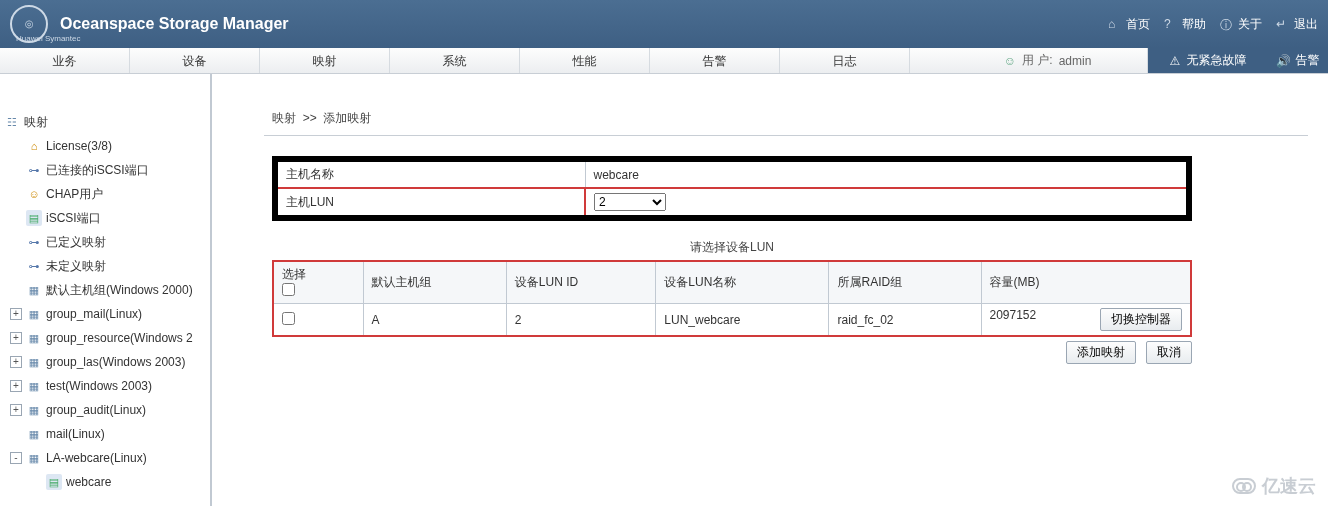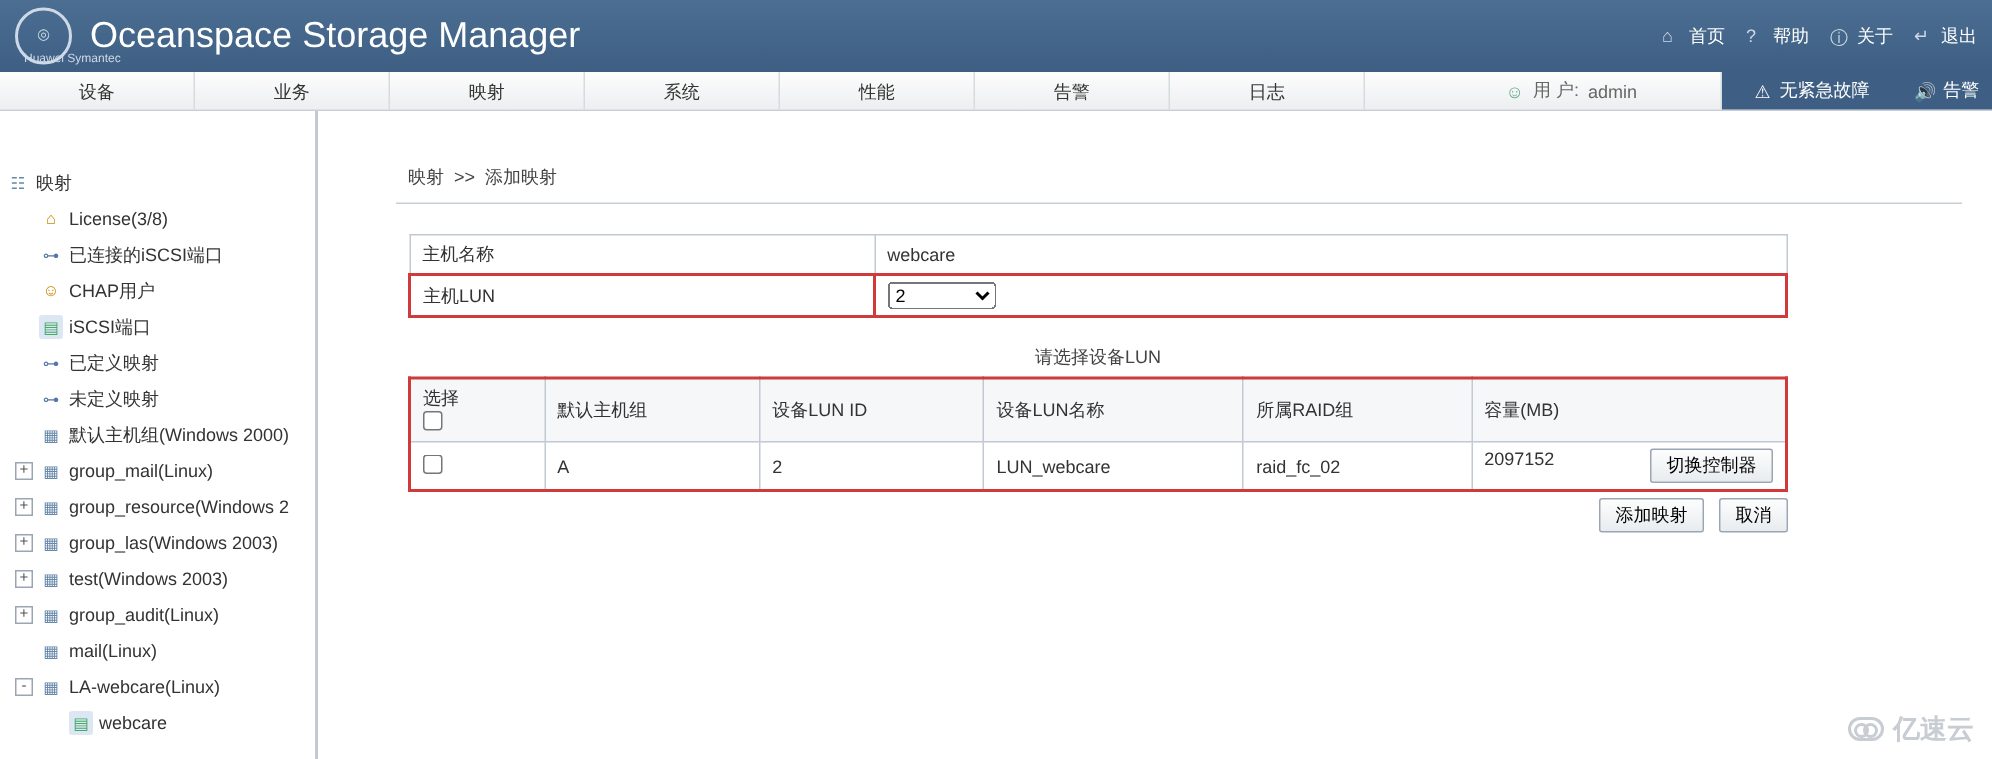--- a/index.html
+++ b/index.html
@@ -1,20 +1,20 @@
 <!DOCTYPE html>
 <html><head>
 <meta charset="utf-8">
 <style>
   * { box-sizing: border-box; margin: 0; padding: 0; font-family: Arial, "Microsoft YaHei", sans-serif; }
   body { font-size: 12px; color: #333; background:#fff; width:1328px; height:506px; overflow:hidden; position:relative;}
   .header { height:48px; background: linear-gradient(#4b6e92,#3e5f83); color:#fff; display:flex; align-items:center; padding:0 10px; }
   .logo { width:38px; height:38px; border:2px solid #cdd9e6; border-radius:50%; display:flex; align-items:center; justify-content:center; margin-right:12px; font-size:10px; text-align:center; line-height:10px; color:#cdd9e6;}
   .logo-sub { font-size:8px; color:#cdd9e6; position:absolute; top:34px; left:16px;}
-  .app-title { font-size:24px; font-weight:normal; flex:0 0 auto; }
+  .app-title { font-size:16px; font-weight:bold; flex:0 0 auto; }
   .header-spacer { flex:1; }
   .header-links { display:flex; align-items:center; gap:14px; font-size:12px; }
   .header-links .hl { display:flex; align-items:center; gap:4px; cursor:pointer;}
   .hicon { width:14px; height:14px; display:inline-block; color:#cdd9e6;}
   .navbar { height:26px; background:linear-gradient(#fdfdfd,#eceef0); border-bottom:1px solid #c8ced5; display:flex; align-items:stretch;}
   .nav-item { flex:0 0 130px; text-align:center; line-height:26px; border-right:1px solid #d6dbe0; font-size:12px; color:#333; cursor:pointer;}
   .nav-user { flex:0 0 200px; display:flex; align-items:center; justify-content:center; gap:6px; border-right:1px solid #d6dbe0; color:#666;}
   .nav-alert { flex:0 0 120px; background:#3e5f83; color:#fff; display:flex; align-items:center; justify-content:center; gap:6px;}
   .nav-alarm { flex:0 0 60px; background:#3e5f83; color:#fff; display:flex; align-items:center; justify-content:center; gap:4px;}
   .content { display:flex; height:calc(506px - 48px - 26px);}
@@ -24,21 +24,21 @@
   .toggle { width:12px; height:12px; border:1px solid #9aa6b3; font-size:10px; line-height:10px; text-align:center; margin-right:4px; color:#555; background:#fff;}
   .toggle.blank{border:none;}
   .ticn { width:16px; height:16px; margin-right:4px; display:inline-flex; align-items:center; justify-content:center; font-size:11px; border-radius:2px;}
   .ticn.doc{background:#dde7f3;color:#4a6;}
   .ticn.key{color:#cc8800;}
   .ticn.port{color:#5577aa;}
   .ticn.user{color:#cc8800;}
   .ticn.grp{color:#6688aa;}
   .main { flex:1; padding:28px 20px 10px 52px; position:relative;}
   .breadcrumb { font-size:12px; color:#444; padding:8px 0 8px 8px; border-bottom:1px solid #c8ced5; margin-bottom:20px;}
-  .form-table { width:920px; border:1px solid #000000; border-collapse:collapse; margin-left:8px;}
+  .form-table { width:920px; border:6px solid #000000; border-collapse:collapse; margin-left:8px;}
   .form-table td { border:1px solid #c1c9d2; padding:4px 8px; height:24px; font-size:12px;}
   .form-table td.label{ width:310px; background:#fff;}
   .hl-row td{border:2px solid #d03a3a !important;}
   select { font-size:12px; height:18px; width:72px;}
   .section-title { text-align:center; font-size:12px; color:#444; margin:18px 0 4px 0; width:920px; margin-left:8px;}
   .lun-table { width:920px; border-collapse:collapse; margin-left:8px; border:2px solid #d03a3a;}
   .lun-table th,.lun-table td{ border:1px solid #c1c9d2; padding:4px 8px; font-size:12px; text-align:left; height:24px; font-weight:normal;}
   .lun-table th{ background:#f5f7f9;}
   .btnbar { width:920px; margin-left:8px; display:flex; justify-content:flex-end; gap:10px; margin-top:4px;}
   .btn { border:1px solid #9aa6b3; background:linear-gradient(#fdfdfd,#e8ecef); padding:2px 10px; font-size:12px; cursor:pointer; border-radius:2px;}
@@ -71,22 +71,22 @@
         <span>关于</span>
       </div>
     <div class="hl">
         <span class="hicon">↵</span>
         <span>退出</span>
       </div>
   </div>
 </div>
 
 <div class="navbar">
+  <div class="nav-item">业务</div>
   <div class="nav-item">设备</div>
-  <div class="nav-item">业务</div>
   <div class="nav-item">映射</div>
   <div class="nav-item">系统</div>
   <div class="nav-item">性能</div>
   <div class="nav-item">告警</div>
   <div class="nav-item">日志</div>
   <div style="flex:1"></div>
   <div class="nav-user">
     <span style="color:#6a8;">☺</span>
     <span>用 户:</span>
       <span>admin</span>

